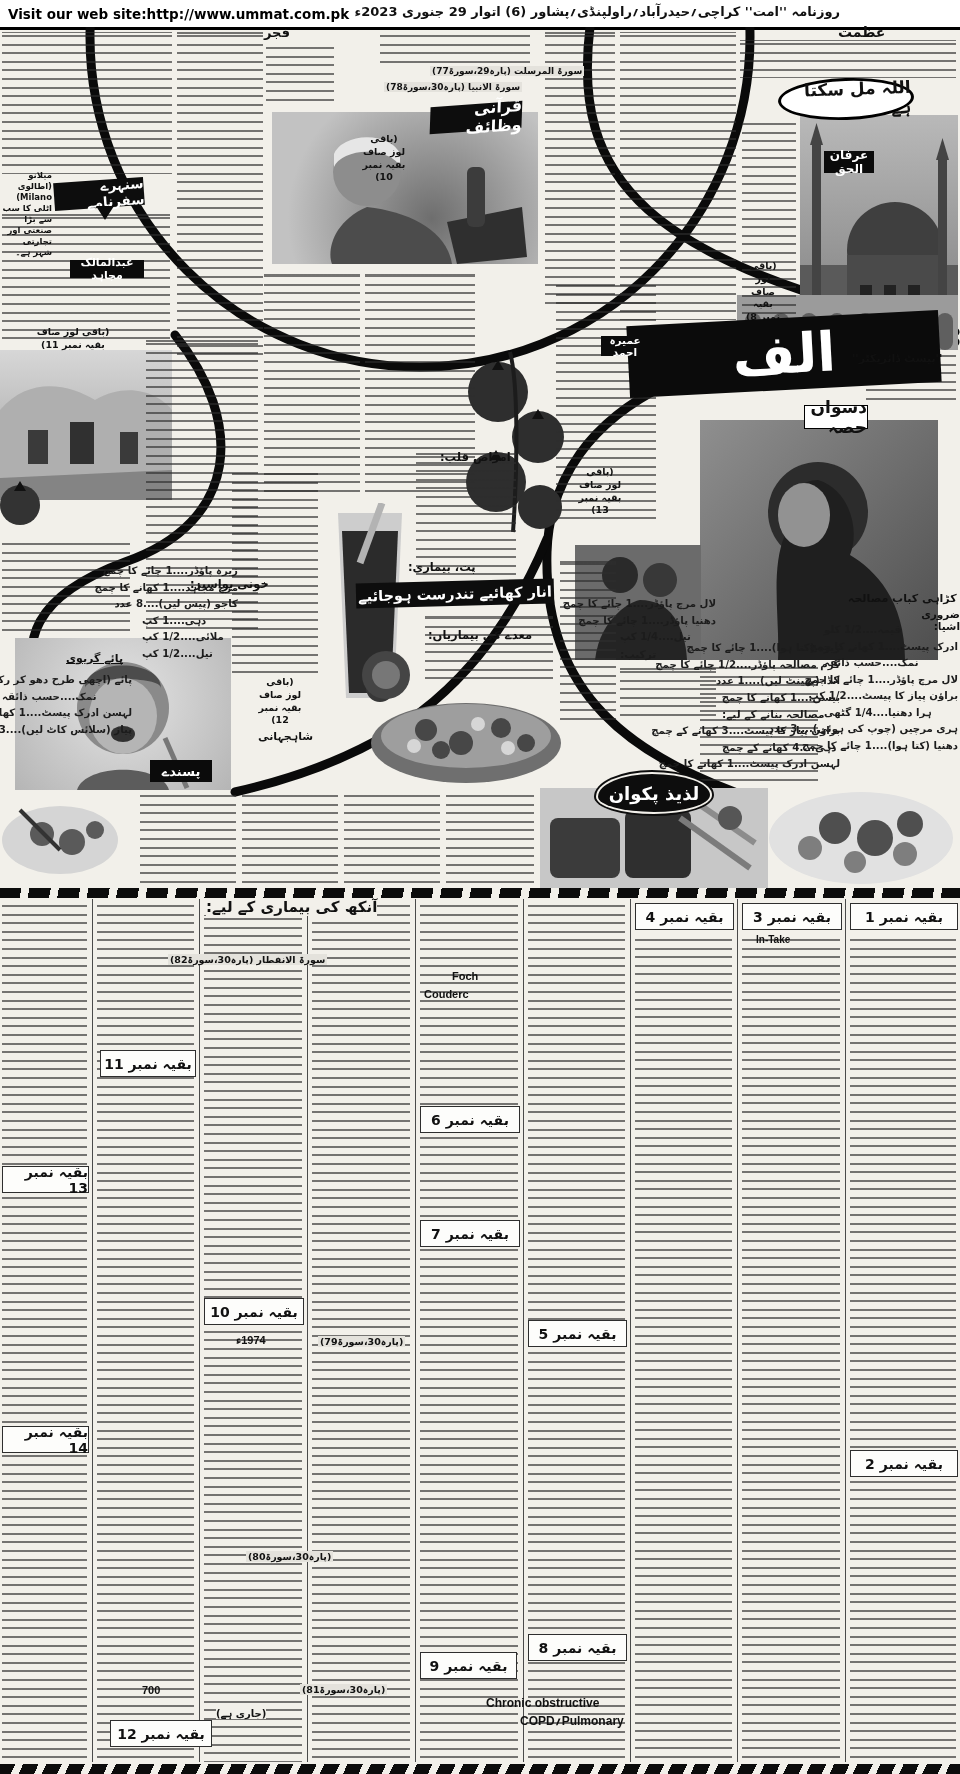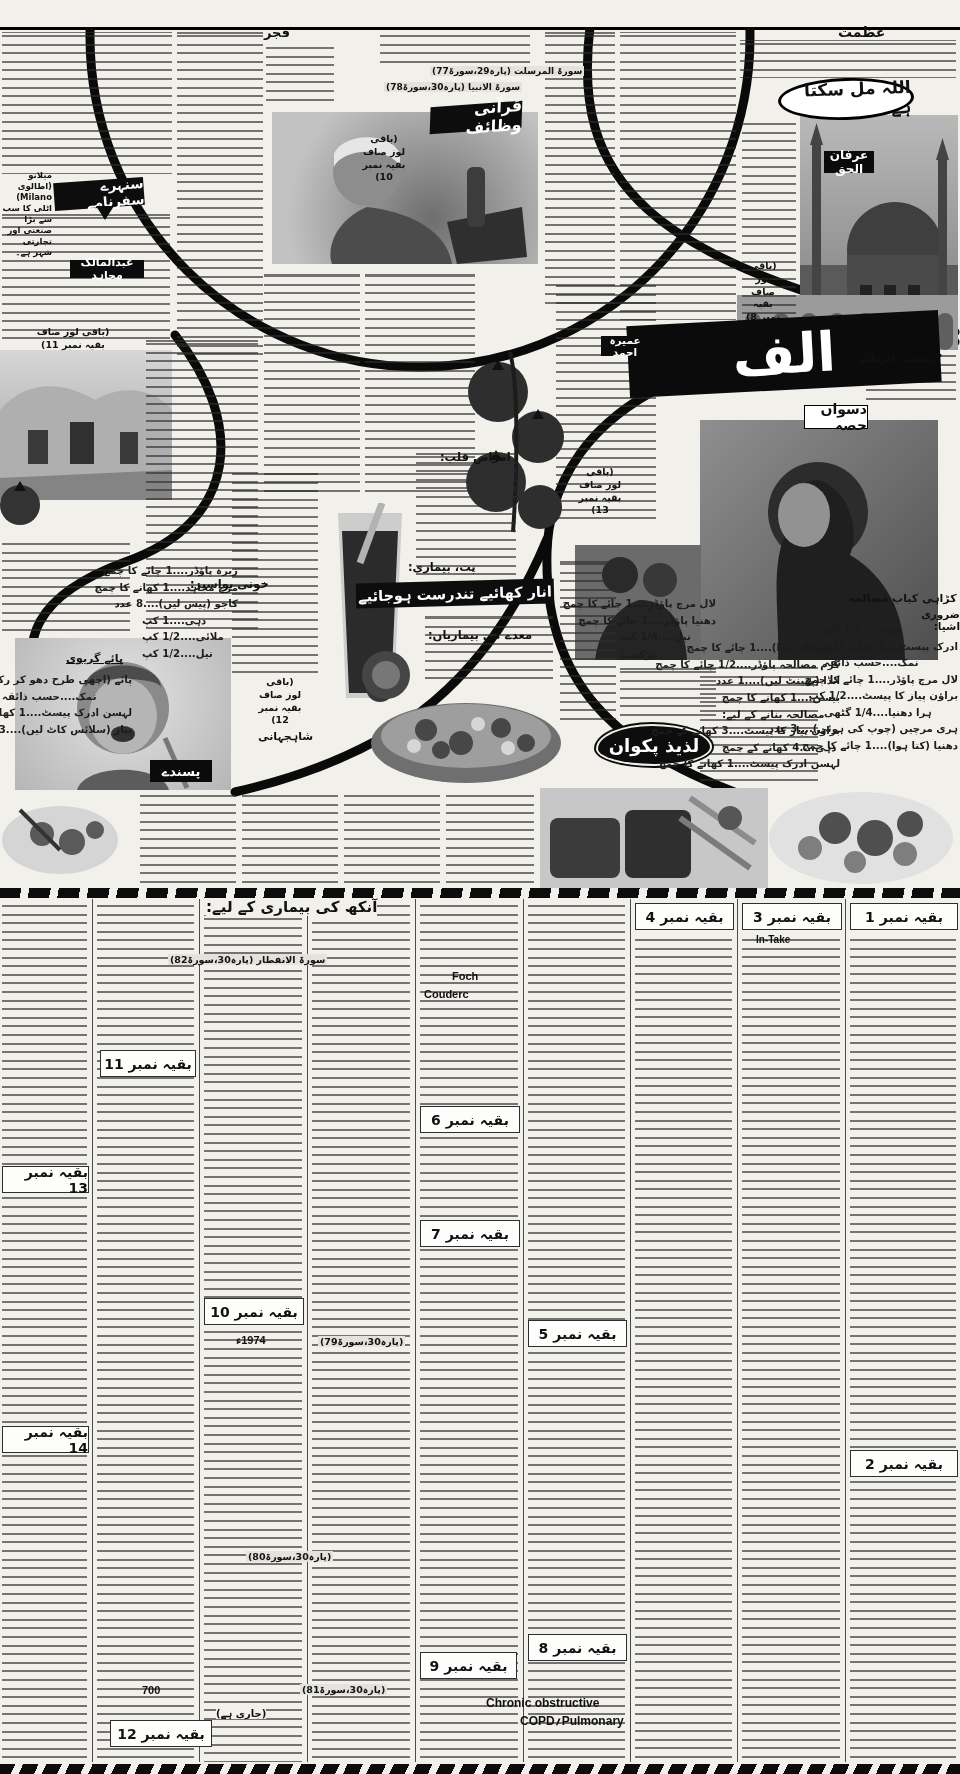--- a/index.html
+++ b/index.html
@@ -17,21 +17,21 @@
   .hrule{position:absolute;left:0;width:960px;height:3px;background:#000;}
   
   .oval{position:absolute;border:3.5px solid #000;border-radius:50%;background:#fff;
         display:flex;align-items:center;justify-content:center;font-weight:bold;direction:rtl;}
   .blackbox{position:absolute;background:#0b0b0b;color:#fff;font-weight:bold;direction:rtl;
         display:flex;align-items:center;justify-content:center;text-align:center;}
   .banner{position:absolute;background:#0d0d0d;color:#fff;font-weight:bold;direction:rtl;
         display:flex;align-items:center;justify-content:center;}
   .cloud{position:absolute;background:#0d0d0d;color:#fff;font-weight:bold;direction:rtl;
         display:flex;align-items:center;justify-content:center;border-radius:48% 52% 50% 50%/60% 55% 45% 40%;
-        box-shadow:0 0 0 2px #f2f0ea,0 0 0 4px #0d0d0d;}
+        box-shadow:0 0 0 2px #f2f0ea,0 0 0 4px #0d0d0d;margin-top:48px;}
   .partbox{position:absolute;border:1.5px solid #000;background:#fff;font-weight:bold;direction:rtl;
         display:flex;align-items:center;justify-content:center;}
   .lead{position:absolute;font-weight:bold;direction:rtl;font-size:13px;}
   .note{position:absolute;direction:rtl;font-size:9.5px;font-weight:bold;text-align:center;line-height:1.35;}
   .subh{position:absolute;direction:rtl;font-weight:bold;font-size:11.5px;text-align:right;}
   .cite{position:absolute;direction:rtl;font-weight:bold;font-size:9.5px;background:#e4e2dc;padding:0 2px;}
   .eng{position:absolute;direction:ltr;font-weight:bold;font-size:11px;font-family:"Liberation Sans",sans-serif;}
   
   .photo{position:absolute;overflow:hidden;filter:grayscale(1);}
   
@@ -43,20 +43,24 @@
   .ing{position:absolute;direction:rtl;text-align:left;font-size:10.2px;line-height:1.62;font-weight:bold;color:#1c1c1c;}
   .ing div{white-space:nowrap;}
   .dishname{position:absolute;direction:rtl;font-weight:bold;font-size:11px;}
   svg.curves{position:absolute;left:0;top:27px;pointer-events:none;}
 </style>
 </head>
 <body>
 
 <div id="page">
 
+  <div id="hdr">
+    <span class="web">Visit our web site:http://www.ummat.com.pk</span>
+    <span class="mast">روزنامہ ''امت'' کراچی؍حیدرآباد؍راولپنڈی؍پشاور (6) اتوار 29 جنوری 2023ء</span>
+  </div>
   <div class="hrule" style="top:27px"></div>
 
   <svg class="curves" width="960" height="862" viewBox="0 0 960 862">
     <g fill="none" stroke="#0a0a0a" stroke-width="9" stroke-linecap="round">
       <circle cx="420" cy="10" r="330"></circle>
       <path d="M 590 0 C 572 150 640 235 955 305"></path>
       <path d="M 955 315 C 720 300 552 375 547 525 C 543 668 630 730 762 775"></path>
       <path d="M 175 308 C 245 395 240 495 125 535 C 35 568 15 615 45 672"></path>
       <path d="M 547 512 C 482 668 380 732 235 765"></path>
     </g>
@@ -275,21 +279,21 @@
   <div class="note" style="left:362px;top:133px;width:44px">(باقی لوز صاف بقیہ نمبر 10)</div>
 
   <div class="banner" style="left:54px;top:180px;width:90px;height:28px;font-size:13.5px;transform:rotate(-4deg)">سنہرے سفرنامے</div>
   <div class="abs" style="left:96px;top:206px;width:0;height:0;border-left:9px solid transparent;border-right:9px solid transparent;border-top:14px solid #0d0d0d"></div>
   <div class="abs" style="left:2px;top:170px;width:50px;height:40px;direction:rtl;font-size:8.5px;line-height:1.3;font-weight:bold">میلانو (اطالوی Milano) اٹلی کا سب سے بڑا صنعتی اور تجارتی شہر ہے۔</div>
   <div class="blackbox" style="left:70px;top:260px;width:74px;height:18px;font-size:11px">عبدالمالک مجاہد</div>
   <div class="note" style="left:28px;top:326px;width:90px">(باقی لوز صاف بقیہ نمبر 11)</div>
 
   <div class="blackbox" style="left:628px;top:318px;width:312px;height:72px;font-size:54px;transform:rotate(-3deg);letter-spacing:6px">الف</div>
   <div class="blackbox" style="left:601px;top:336px;width:48px;height:20px;font-size:10.5px">عمیرہ احمد</div>
-  <div class="partbox" style="left:804px;top:405px;width:62px;height:22px;font-size:14px">دسواں حصہ</div>
+  <div class="partbox" style="left:804px;top:405px;width:62px;height:22px;font-size:17px">دسواں حصہ</div>
   <div class="lead" style="left:852px;top:352px;font-size:11px">''بیسٹ ڈائریکٹر''</div>
   <div class="note" style="left:578px;top:466px;width:44px">(باقی لوز صاف بقیہ نمبر 13)</div>
 
   <div class="subh" style="left:440px;top:450px">امراض قلب:</div>
   <div class="subh" style="left:408px;top:560px">پت، بیماری:</div>
   <div class="banner" style="left:356px;top:581px;width:198px;height:25px;font-size:14.5px;transform:rotate(-1.5deg)">انار کھائیے تندرست ہوجائیے</div>
   <div class="subh" style="left:428px;top:628px">معدے کی بیماریاں:</div>
   <div class="subh" style="left:190px;top:577px">خونی بواسیر:</div>
   <div class="note" style="left:258px;top:676px;width:44px">(باقی لوز صاف بقیہ نمبر 12)</div>
 

